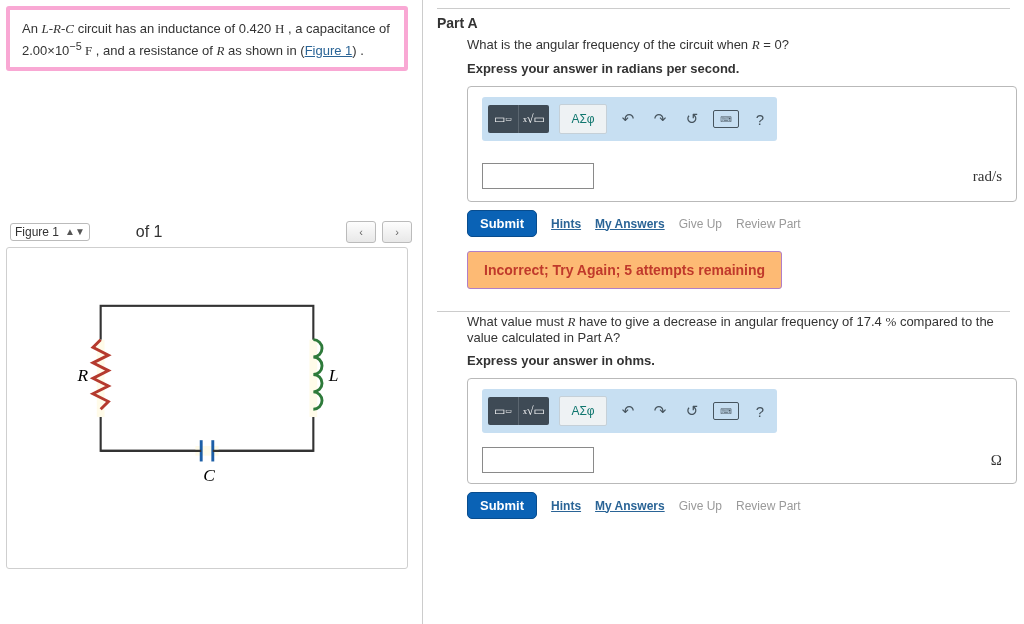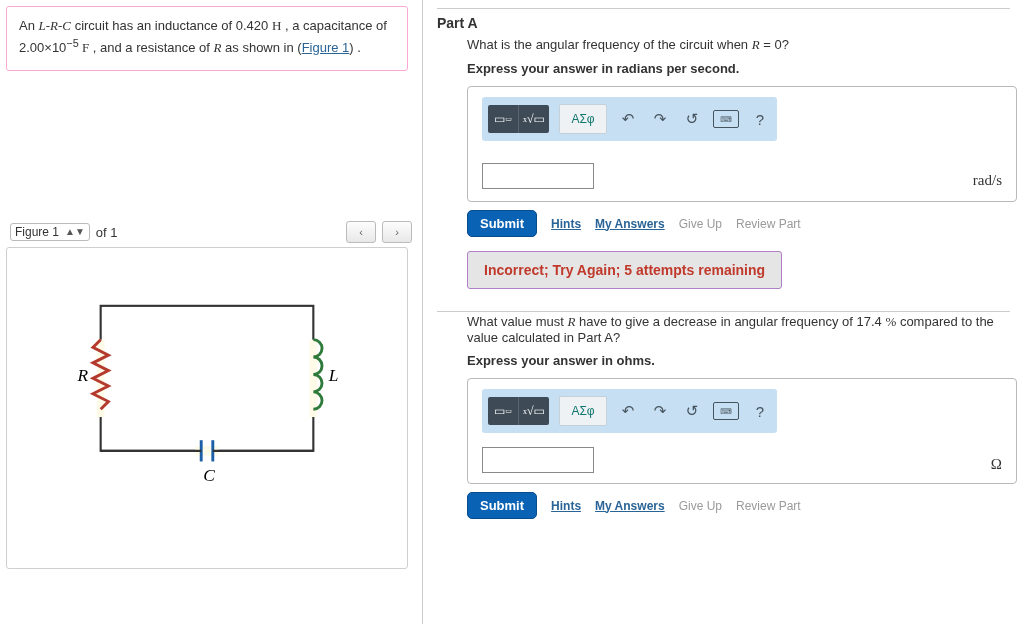--- a/index.html
+++ b/index.html
@@ -1,47 +1,47 @@
 <!DOCTYPE html>
 <html><head>
 <meta charset="utf-8">
 <style>
   body{margin:0;font-family:Arial,Helvetica,sans-serif;font-size:13px;color:#333;background:#fff;}
   .page{display:flex;width:1024px;height:624px;}
   .left{width:410px;border-right:1px solid #ccc;padding:6px 10px 0 2px;}
   .right{flex:1;padding:0 14px;overflow:hidden;}
   h1.title{font-size:17px;font-weight:normal;color:#444;margin:4px 0 10px 6px;}
-  .problem-box{border:1px solid #f9a8d4;border-radius:3px;padding:10px 12px 12px 12px;margin:0 4px 18px 4px;color:#333;line-height:1.45;}
+  .problem-box{border:4px solid #f9a8d4;border-radius:3px;padding:10px 12px 6px 12px;margin:0 4px 18px 4px;color:#333;line-height:1.45;}
   .problem-box a{color:#2a6496;text-decoration:underline;}
   .fig-bar{display:flex;align-items:center;gap:6px;margin:150px 0 2px 8px;}
   .fig-select{font-size:12px;border:1px solid #bbb;border-radius:3px;padding:1px 4px;background:#fff;display:inline-flex;align-items:center;}
-  .fig-of{font-size:13px;color:#333;}
+  .fig-of{font-size:16px;color:#333;margin-left:40px;}
   .navbtn{width:28px;height:20px;border:1px solid #bbb;border-radius:3px;background:linear-gradient(#fdfdfd,#e8e8e8);display:inline-flex;align-items:center;justify-content:center;font-size:11px;color:#666;}
   .fig-panel{border:1px solid #cfcfcf;border-top:1px solid #cfcfcf;border-radius:3px;margin:4px 4px 0 4px;height:290px;padding-top:30px;display:flex;justify-content:center;}
   svg.circuit{width:290px;height:220px;}
   hr.topline{border:none;border-top:1px solid #ccc;margin:8px 0 2px 0;}
   .part-label{font-weight:bold;font-size:14px;margin:6px 0 6px 0;}
   .question{margin:0 0 8px 30px;color:#333;}
   .instruct{margin:0 0 10px 30px;font-weight:bold;}
   .answer-box{border:1px solid #b9b9b9;border-radius:4px;margin:0 0 8px 30px;padding:10px 14px 12px 14px;width:520px;}
   .toolbar{background:#c7dff2;border-radius:3px;padding:4px 6px;display:inline-flex;align-items:center;gap:10px;height:36px;vertical-align:middle;}
   .tb-dark{display:inline-flex;background:#3e4a55;border-radius:2px;overflow:hidden;}
   .tb-dark span{width:30px;height:28px;display:flex;align-items:center;justify-content:center;color:#fff;font-size:12px;}
   .tb-dark span+span{border-left:1px solid #5b6670;}
   .tb-greek{width:46px;height:28px;background:#eef2f4;border:1px solid #c5d0d8;border-radius:2px;display:flex;align-items:center;justify-content:center;font-size:12px;color:#0f766e;}
   .tb-ico{width:22px;height:22px;display:flex;align-items:center;justify-content:center;color:#46545e;font-size:15px;}
   .tb-kb{width:24px;height:16px;border:1.4px solid #46545e;border-radius:2px;display:flex;align-items:center;justify-content:center;font-size:8px;color:#46545e;}
-  .input-row{display:flex;align-items:flex-end;margin-top:22px;gap:30px;}
+  .input-row{display:flex;align-items:center;margin-top:22px;gap:30px;}
   .ans-input{width:110px;height:24px;border:1px solid #8a8a8a;background:#fff;}
   .unit{font-family:'Times New Roman',serif;font-size:15px;}
   .submit-row{display:flex;align-items:center;gap:14px;margin:0 0 10px 30px;}
   .submit-btn{background:#0a62b5;color:#fff;font-weight:bold;font-size:13px;padding:5px 12px;border:1px solid #084c8d;border-radius:5px;}
   .slink{color:#2a6496;text-decoration:underline;font-size:12px;font-weight:bold;}
   .sgrey{color:#9a9a9a;font-size:12px;}
-  .feedback{border:1.5px solid #b07fc7;background:#e5e5e5;color:#c0392b;font-weight:bold;font-size:14px;padding:10px 16px;border-radius:3px;display:inline-block;margin:4px 0 14px 30px;}
+  .feedback{border:1.5px solid #b07fc7;background:#fdba74;color:#c0392b;font-weight:bold;font-size:14px;padding:10px 16px;border-radius:3px;display:inline-block;margin:4px 0 14px 30px;}
   .serif{font-family:'Times New Roman',serif;}
   .chev{font-size:10px;line-height:1;display:inline-flex;flex-direction:column;margin-left:6px;color:#555;}
 </style>
 </head>
 <body>
 
 <div class="page">
   <div class="left">
     <div class="problem-box">
       <span>An </span><i class="serif">L-R-C</i><span> circuit has an inductance of 0.420 </span><span class="serif">H</span><span> , a capacitance of 2.00×10</span><sup>−5</sup><span class="serif"> F</span><span> , and a resistance of </span><i class="serif">R</i><span> as shown in (</span><a href="#">Figure 1</a><span>) .</span>

